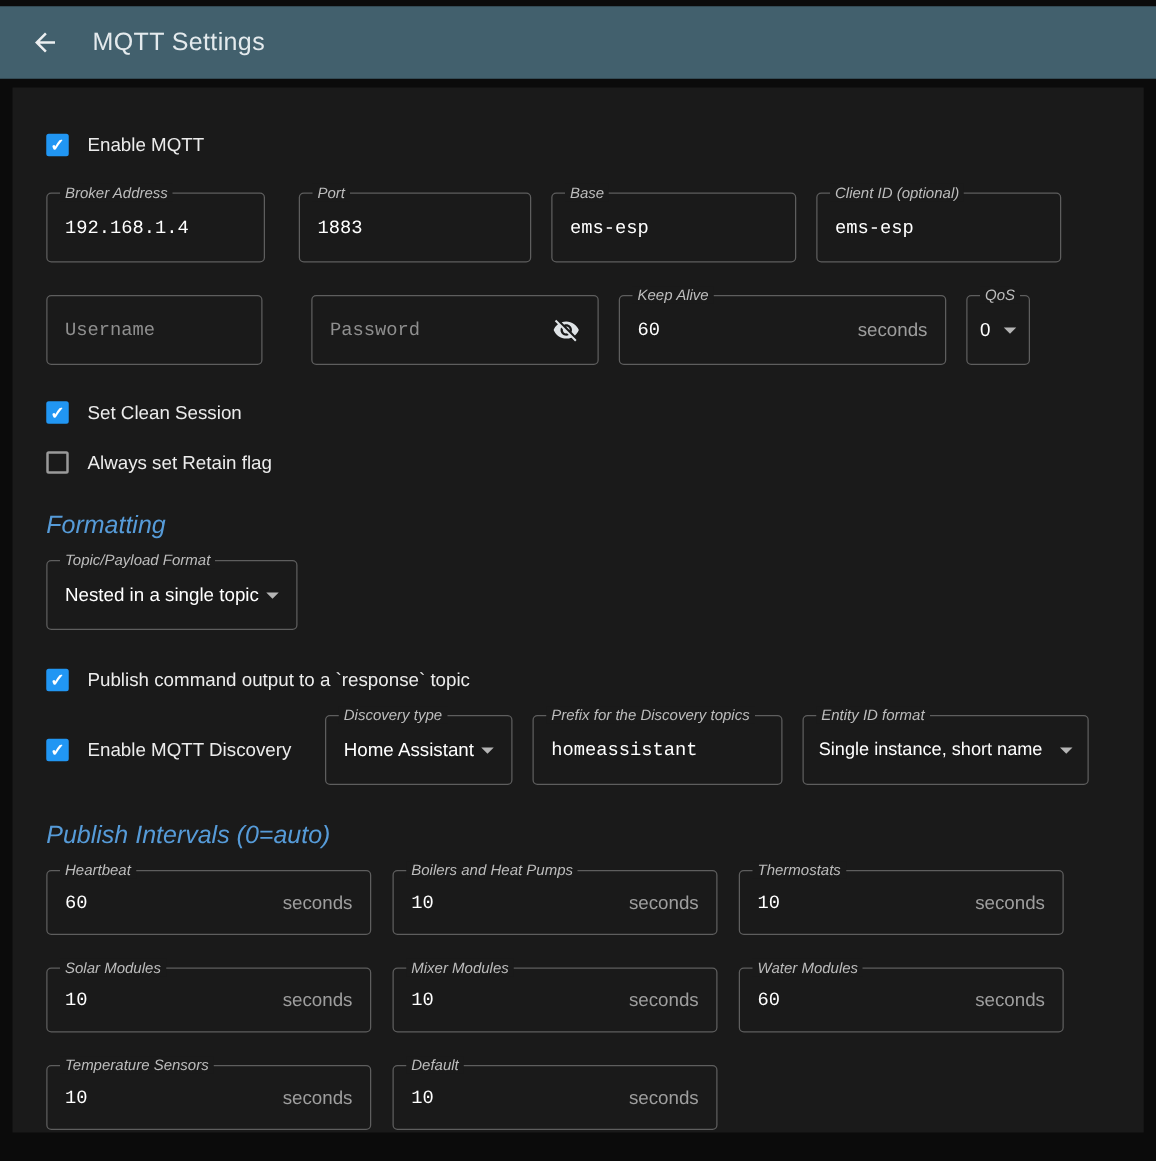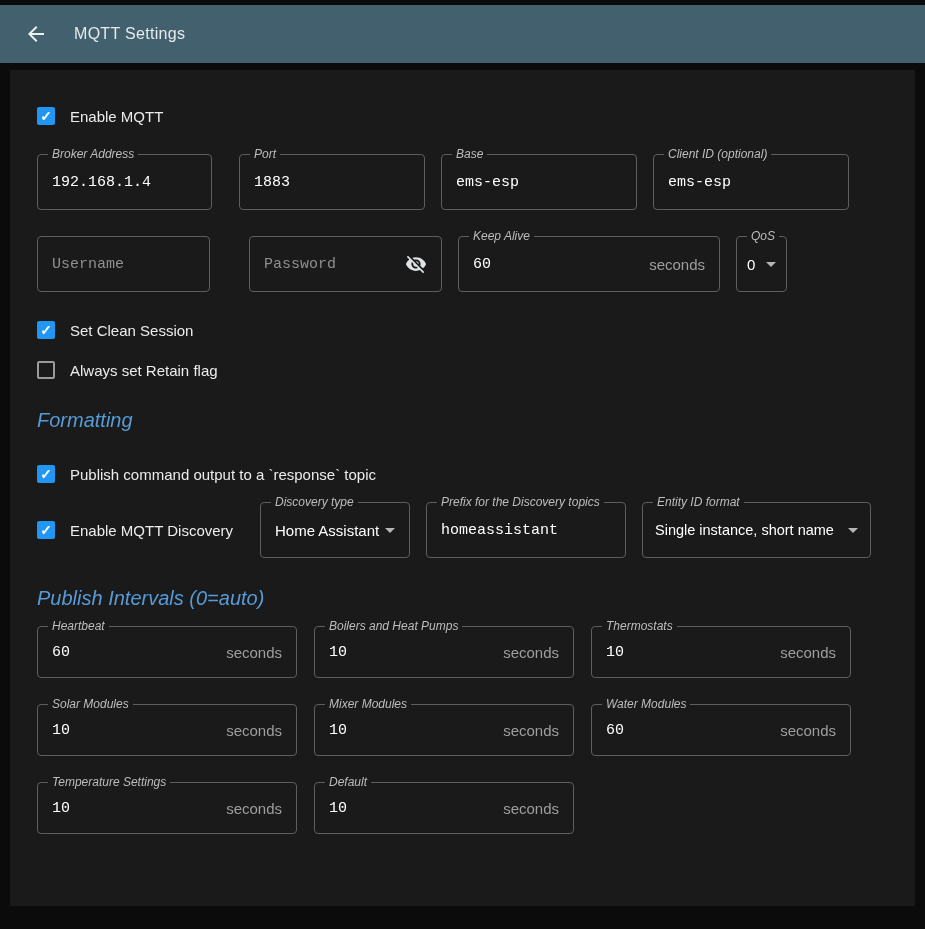--- a/index.html
+++ b/index.html
@@ -13,21 +13,21 @@
   .appbar {
     margin-top:5px;
     height:58px;
     background:#42606d;
     display:flex;
     align-items:center;
     padding:0 20px;
     gap:22px;
   }
   .back-btn { background:none; border:none; padding:4px; cursor:pointer; display:flex; align-items:center; }
-  .appbar-title { font-size:16px; font-weight:400; color:#e4eaed; letter-spacing:.3px; }
+  .appbar-title { font-size:20px; font-weight:400; color:#e4eaed; letter-spacing:.3px; }
 
   
   .card {
     margin:7px 10px 0;
     height:836px;
     background:#1a1a1a;
     padding:34px 27px 0;
     overflow:hidden;
   }
 
@@ -127,21 +127,21 @@
     <div class="tf" style="width:196px">
       <span class="tf-label">Client ID (optional)</span>
       <input class="tf-input" value="ems-esp" style="">
     </div>
   </div>
 
   <div class="row g16 mt26">
     <div class="tf" style="width:173px; margin-right:23px;">
       <input class="tf-input" placeholder="Username" style="">
     </div>
-    <div class="tf" style="width:193px">
+    <div class="tf" style="width:230px">
       <input class="tf-input" placeholder="Password" style="">
       <button class="icon-btn">
         <svg width="22" height="22" viewBox="0 0 24 24" fill="#dfe3e6">
             <path d="M12 7c2.76 0 5 2.24 5 5 0 .65-.13 1.26-.36 1.83l2.92 2.92c1.51-1.26 2.7-2.89 3.43-4.75-1.73-4.39-6-7.5-11-7.5-1.4 0-2.74.25-3.98.7l2.16 2.16C10.74 7.13 11.35 7 12 7zM2 4.27l2.28 2.28.46.46C3.08 8.3 1.78 10.02 1 12c1.73 4.39 6 7.5 11 7.5 1.55 0 3.03-.3 4.38-.84l.42.42L19.73 22 21 20.73 3.27 3 2 4.27zM7.53 9.8l1.55 1.55c-.05.21-.08.43-.08.65 0 1.66 1.34 3 3 3 .22 0 .44-.03.65-.08l1.55 1.55c-.67.33-1.41.53-2.2.53-2.76 0-5-2.24-5-5 0-.79.2-1.53.53-2.2zm4.31-.78l3.15 3.15.02-.16c0-1.66-1.34-3-3-3l-.17.01z"></path>
           </svg>
       </button>
     </div>
     <div class="tf" style="width:262px">
       <span class="tf-label">Keep Alive</span>
       <input class="tf-input" value="60" style="">
@@ -163,20 +163,27 @@
 
   <label class="cb-row mt16">
     <span class="cb" data-checked="false">
       
     </span>
     <span class="cb-label">Always set Retain flag</span>
   </label>
 
   <h2 class="h-section mt24">Formatting</h2>
 
+  <div class="row mt14">
+    <div class="tf" style="width:201px">
+      <span class="tf-label">Topic/Payload Format</span>
+      <span class="tf-value">Nested in a single topic</span>
+      <span class="caret"></span>
+    </div>
+  </div>
 
   <label class="cb-row mt28">
     <span class="cb" data-checked="true">
       <span class="cm">✓</span>
     </span>
     <span class="cb-label">Publish command output to a `response` topic</span>
   </label>
 
   <div class="row g16 mt16">
     <label class="cb-row cb-wrap">
@@ -235,21 +242,21 @@
       <span class="tf-suffix">seconds</span>
     </div>
 
     <div class="tf">
       <span class="tf-label">Water Modules</span>
       <input class="tf-input" value="60" style="">
       <span class="tf-suffix">seconds</span>
     </div>
 
     <div class="tf">
-      <span class="tf-label">Temperature Settings</span>
+      <span class="tf-label">Temperature Sensors</span>
       <input class="tf-input" value="10" style="">
       <span class="tf-suffix">seconds</span>
     </div>
 
     <div class="tf">
       <span class="tf-label">Default</span>
       <input class="tf-input" value="10" style="">
       <span class="tf-suffix">seconds</span>
     </div>
 

